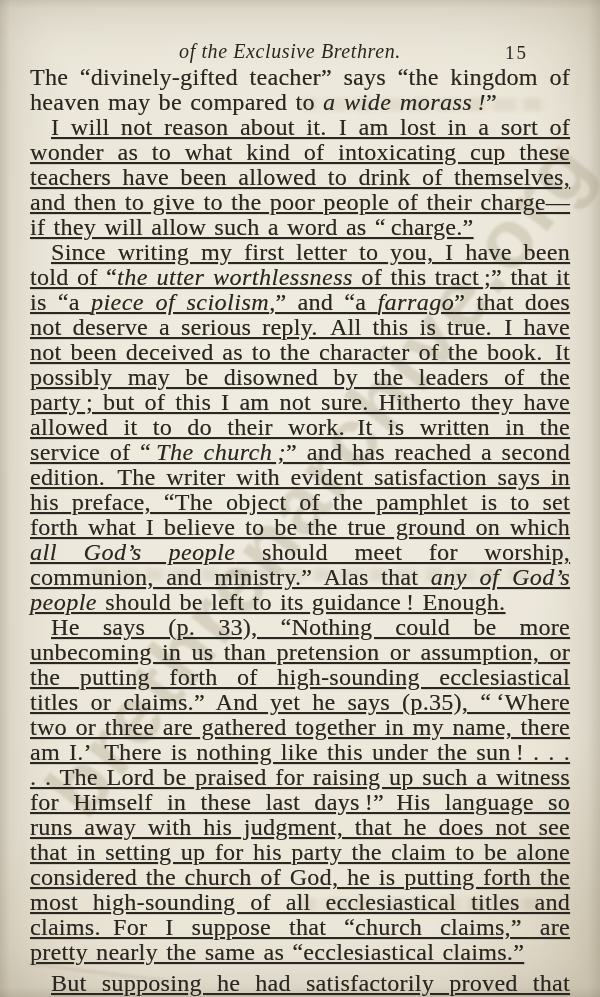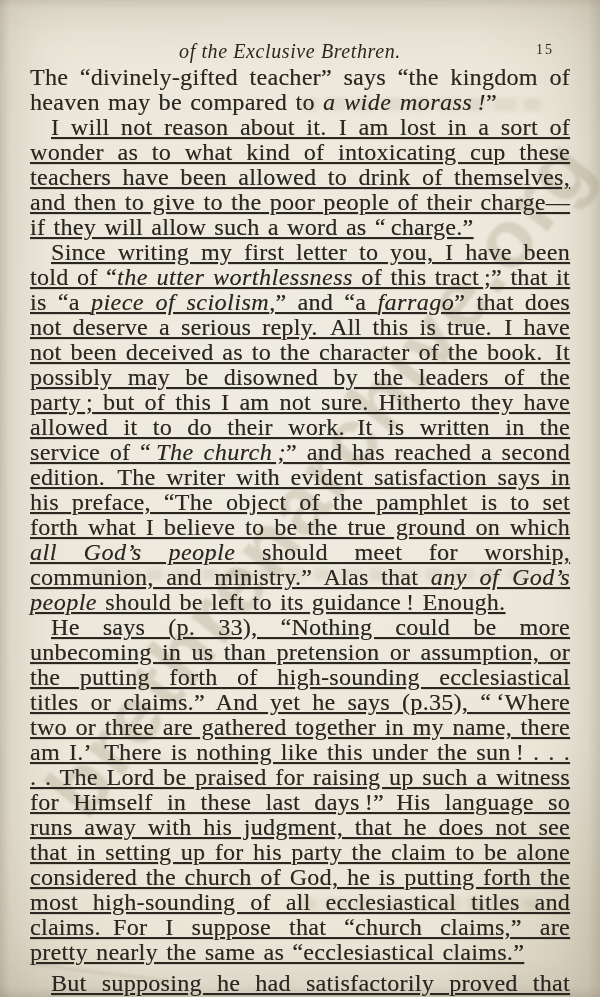--- a/index.html
+++ b/index.html
@@ -45,23 +45,23 @@
     position: absolute;
     left: 50%;
     transform: translateX(-50%) translateX(-10px);
     font-style: italic;
     font-size: 20px;
     letter-spacing: 0.6px;
     white-space: nowrap;
   }
   .page-number {
     position: absolute;
-    right: 16px;
+    right: 42px;
     top: 2px;
-    font-size: 14px;
+    font-size: 19px;
     letter-spacing: 2px;
   }
   .text-block {
     position: absolute;
     top: 65px;
     left: 30px;
     width: 540px;
     font-size: 24px;
     line-height: 25px;
     text-align: justify;

